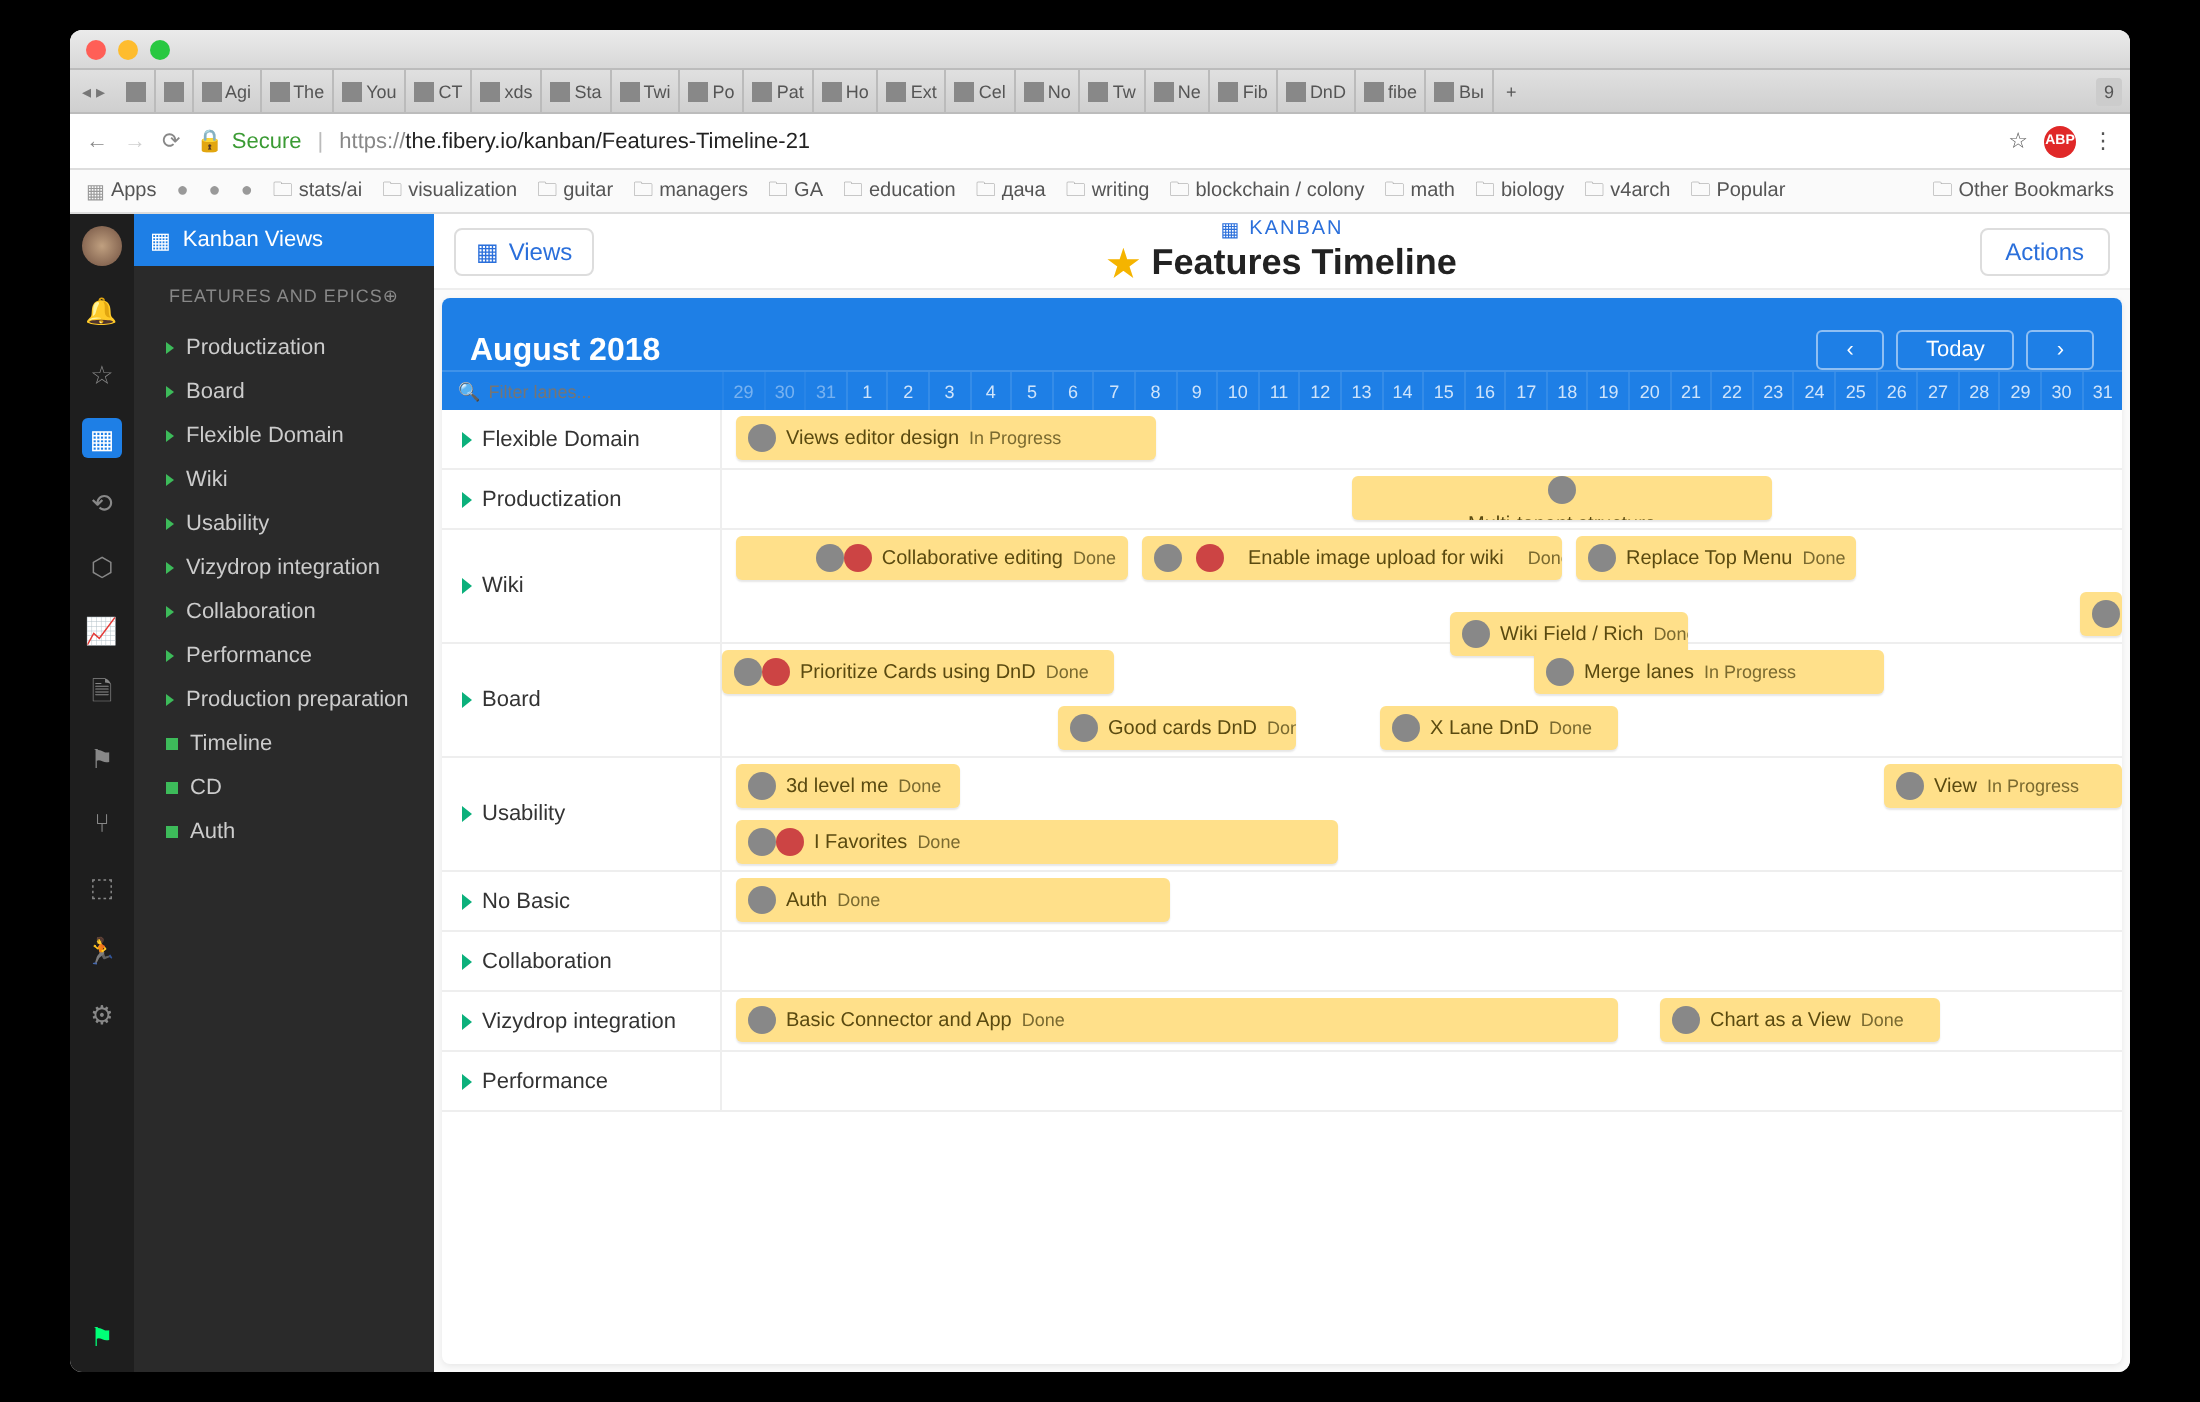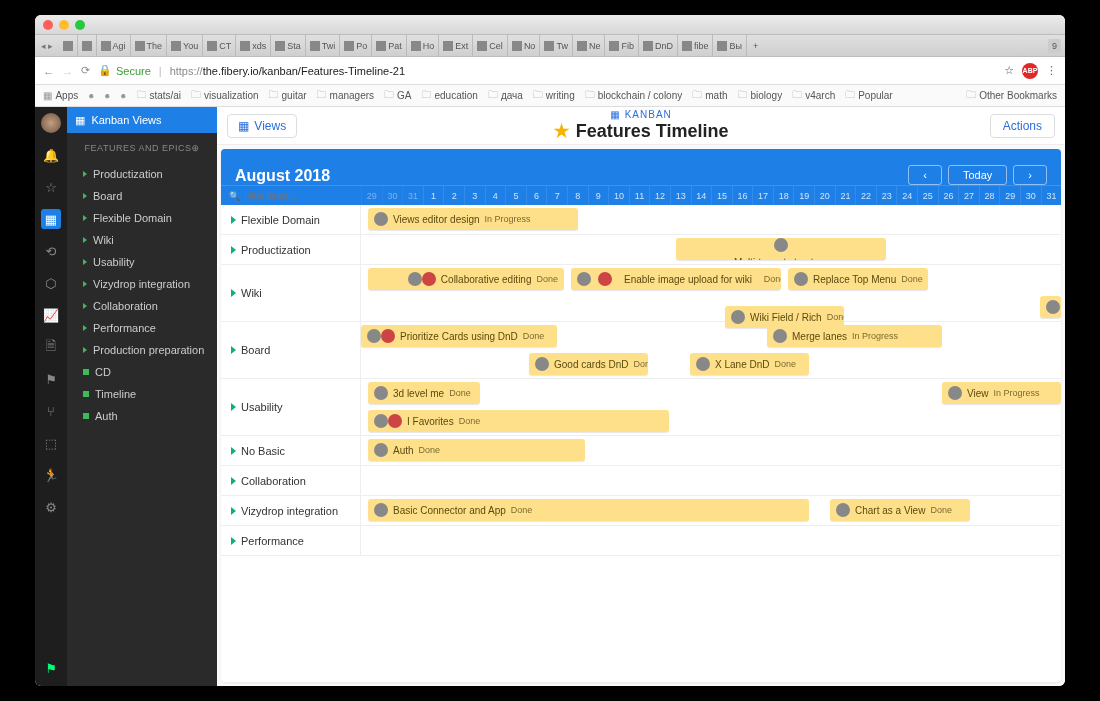--- a/index.html
+++ b/index.html
@@ -200,25 +200,25 @@
           <div class="item">
             <span class="tri"></span>
             <span>Performance</span>
           </div>
           <div class="item">
             <span class="tri"></span>
             <span>Production preparation</span>
           </div>
           <div class="item">
             <span class="sq"></span>
+            <span>Timeline</span>
+          </div>
+          <div class="item">
+            <span class="sq"></span>
             <span>CD</span>
-          </div>
-          <div class="item">
-            <span class="sq"></span>
-            <span>Timeline</span>
           </div>
           <div class="item">
             <span class="sq"></span>
             <span>Auth</span>
           </div>
         </div>
     </div>
 
     <div class="main">
       <div class="toolbar">

